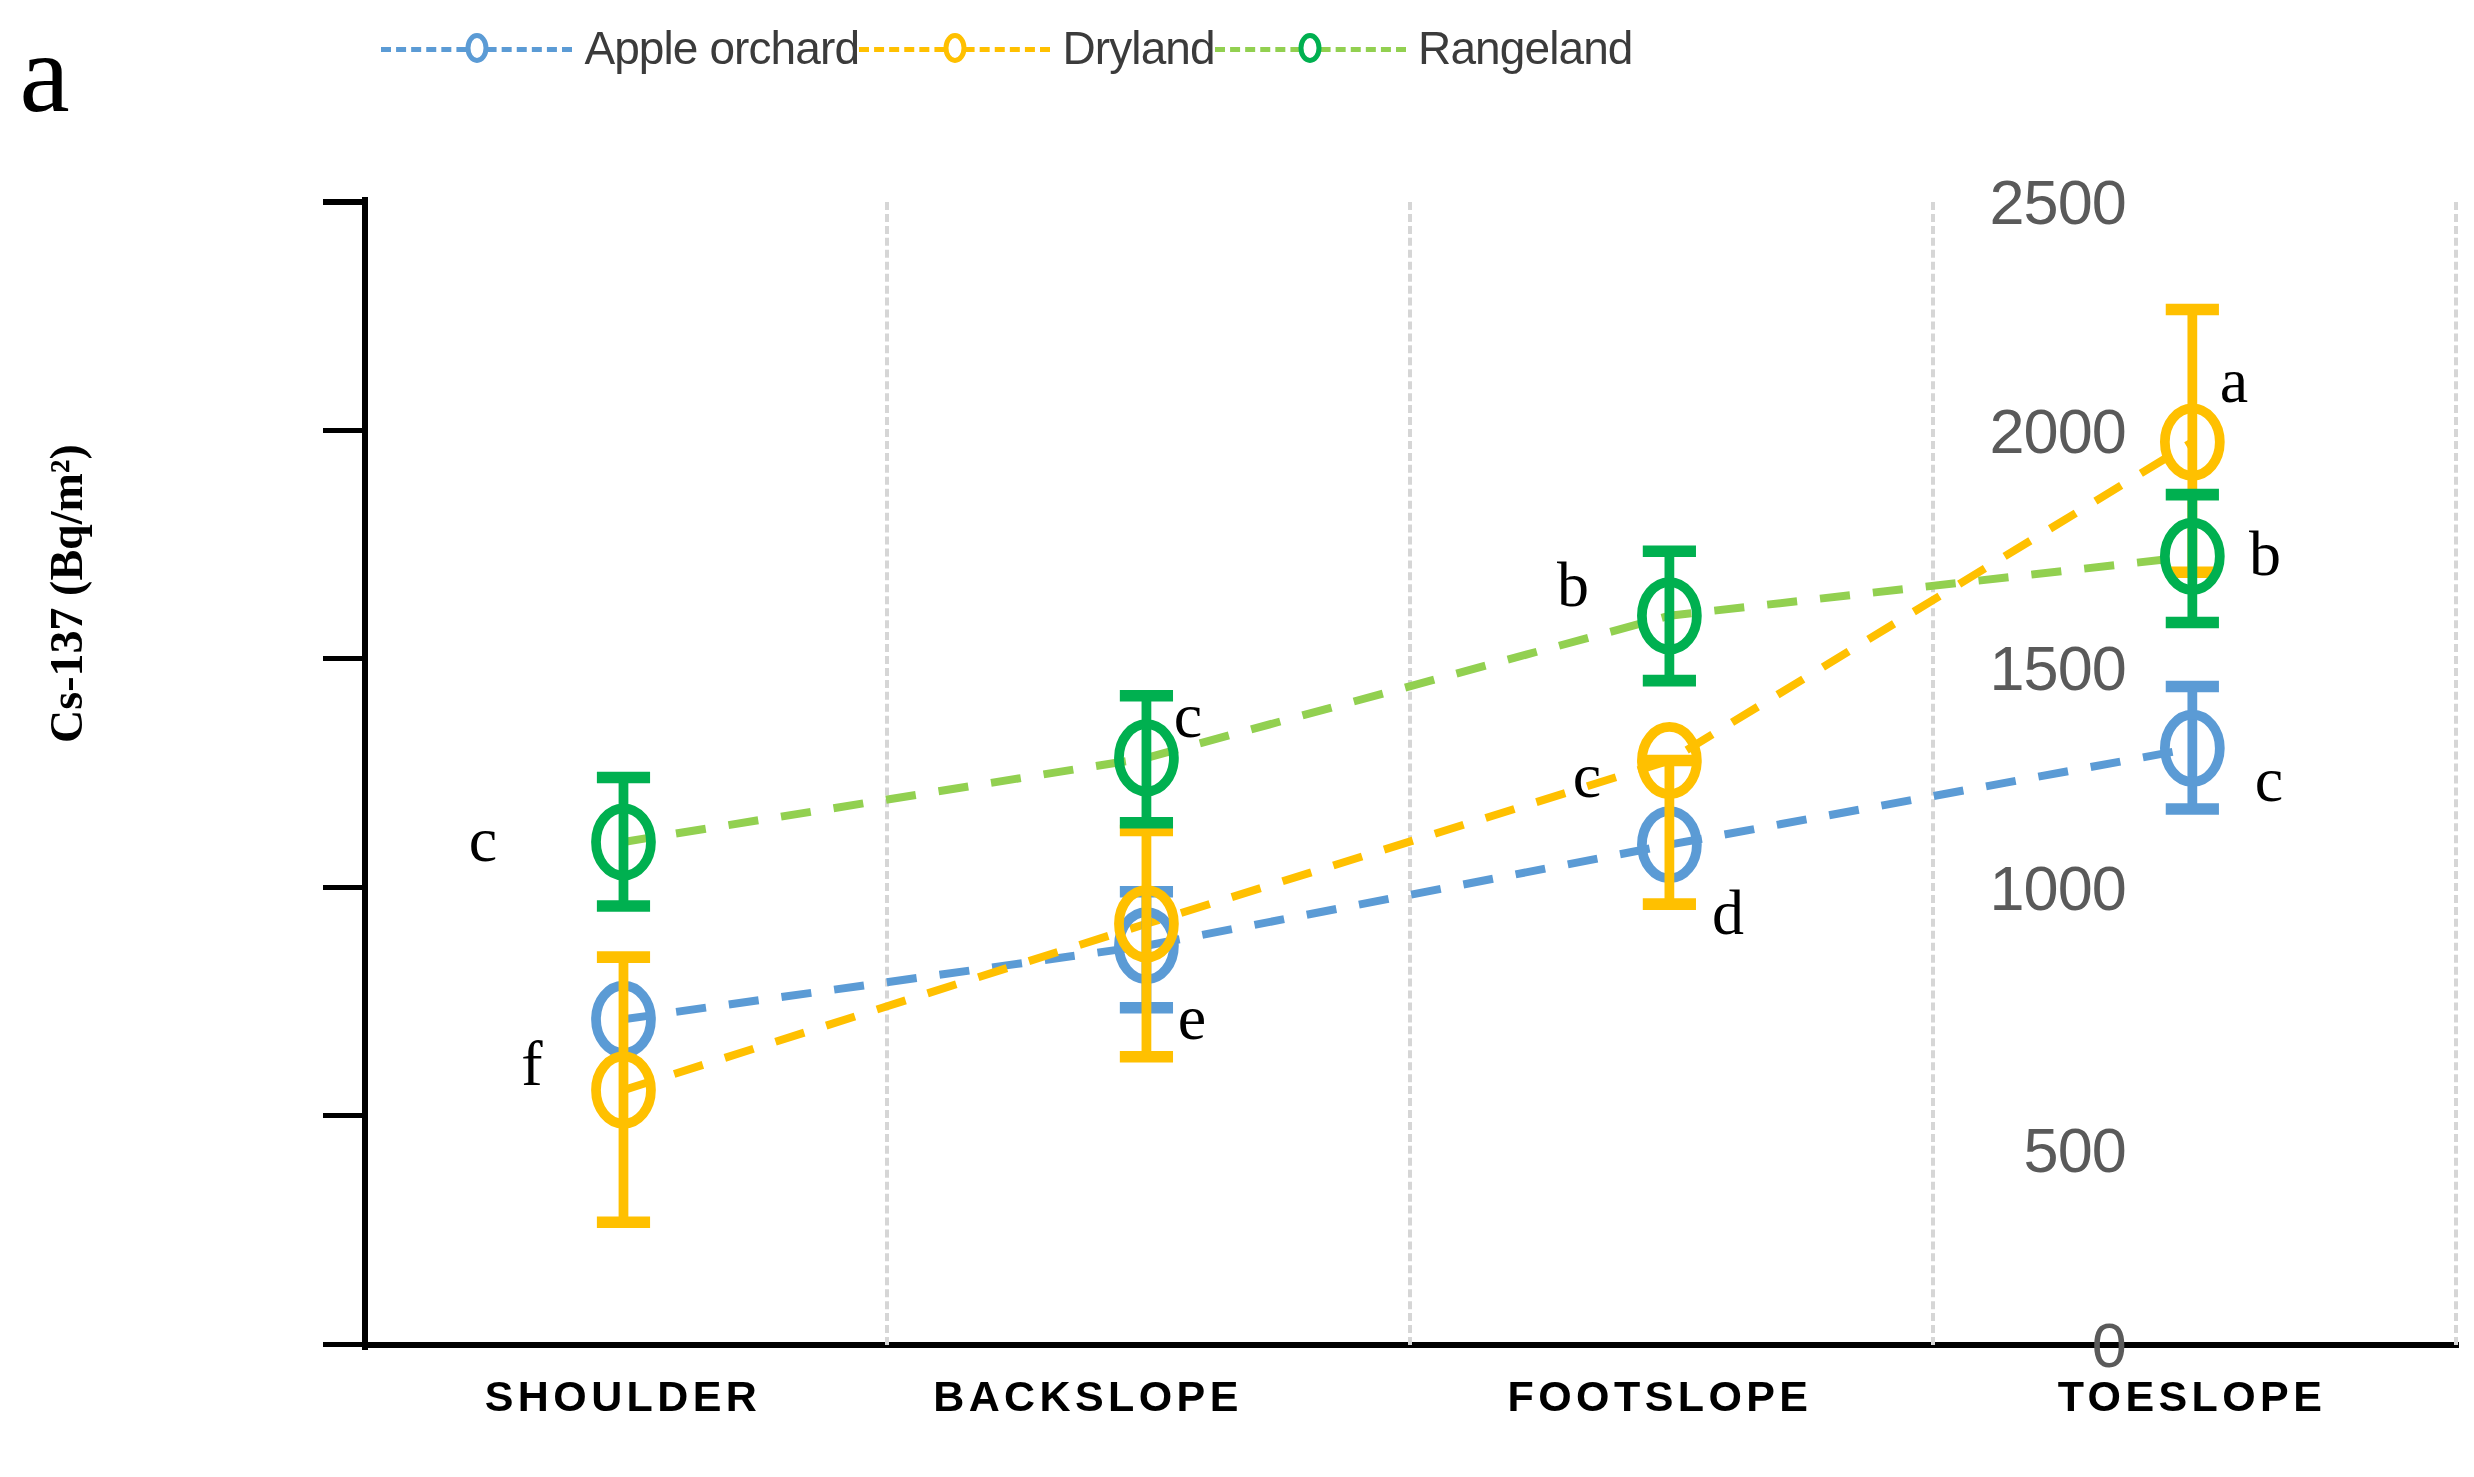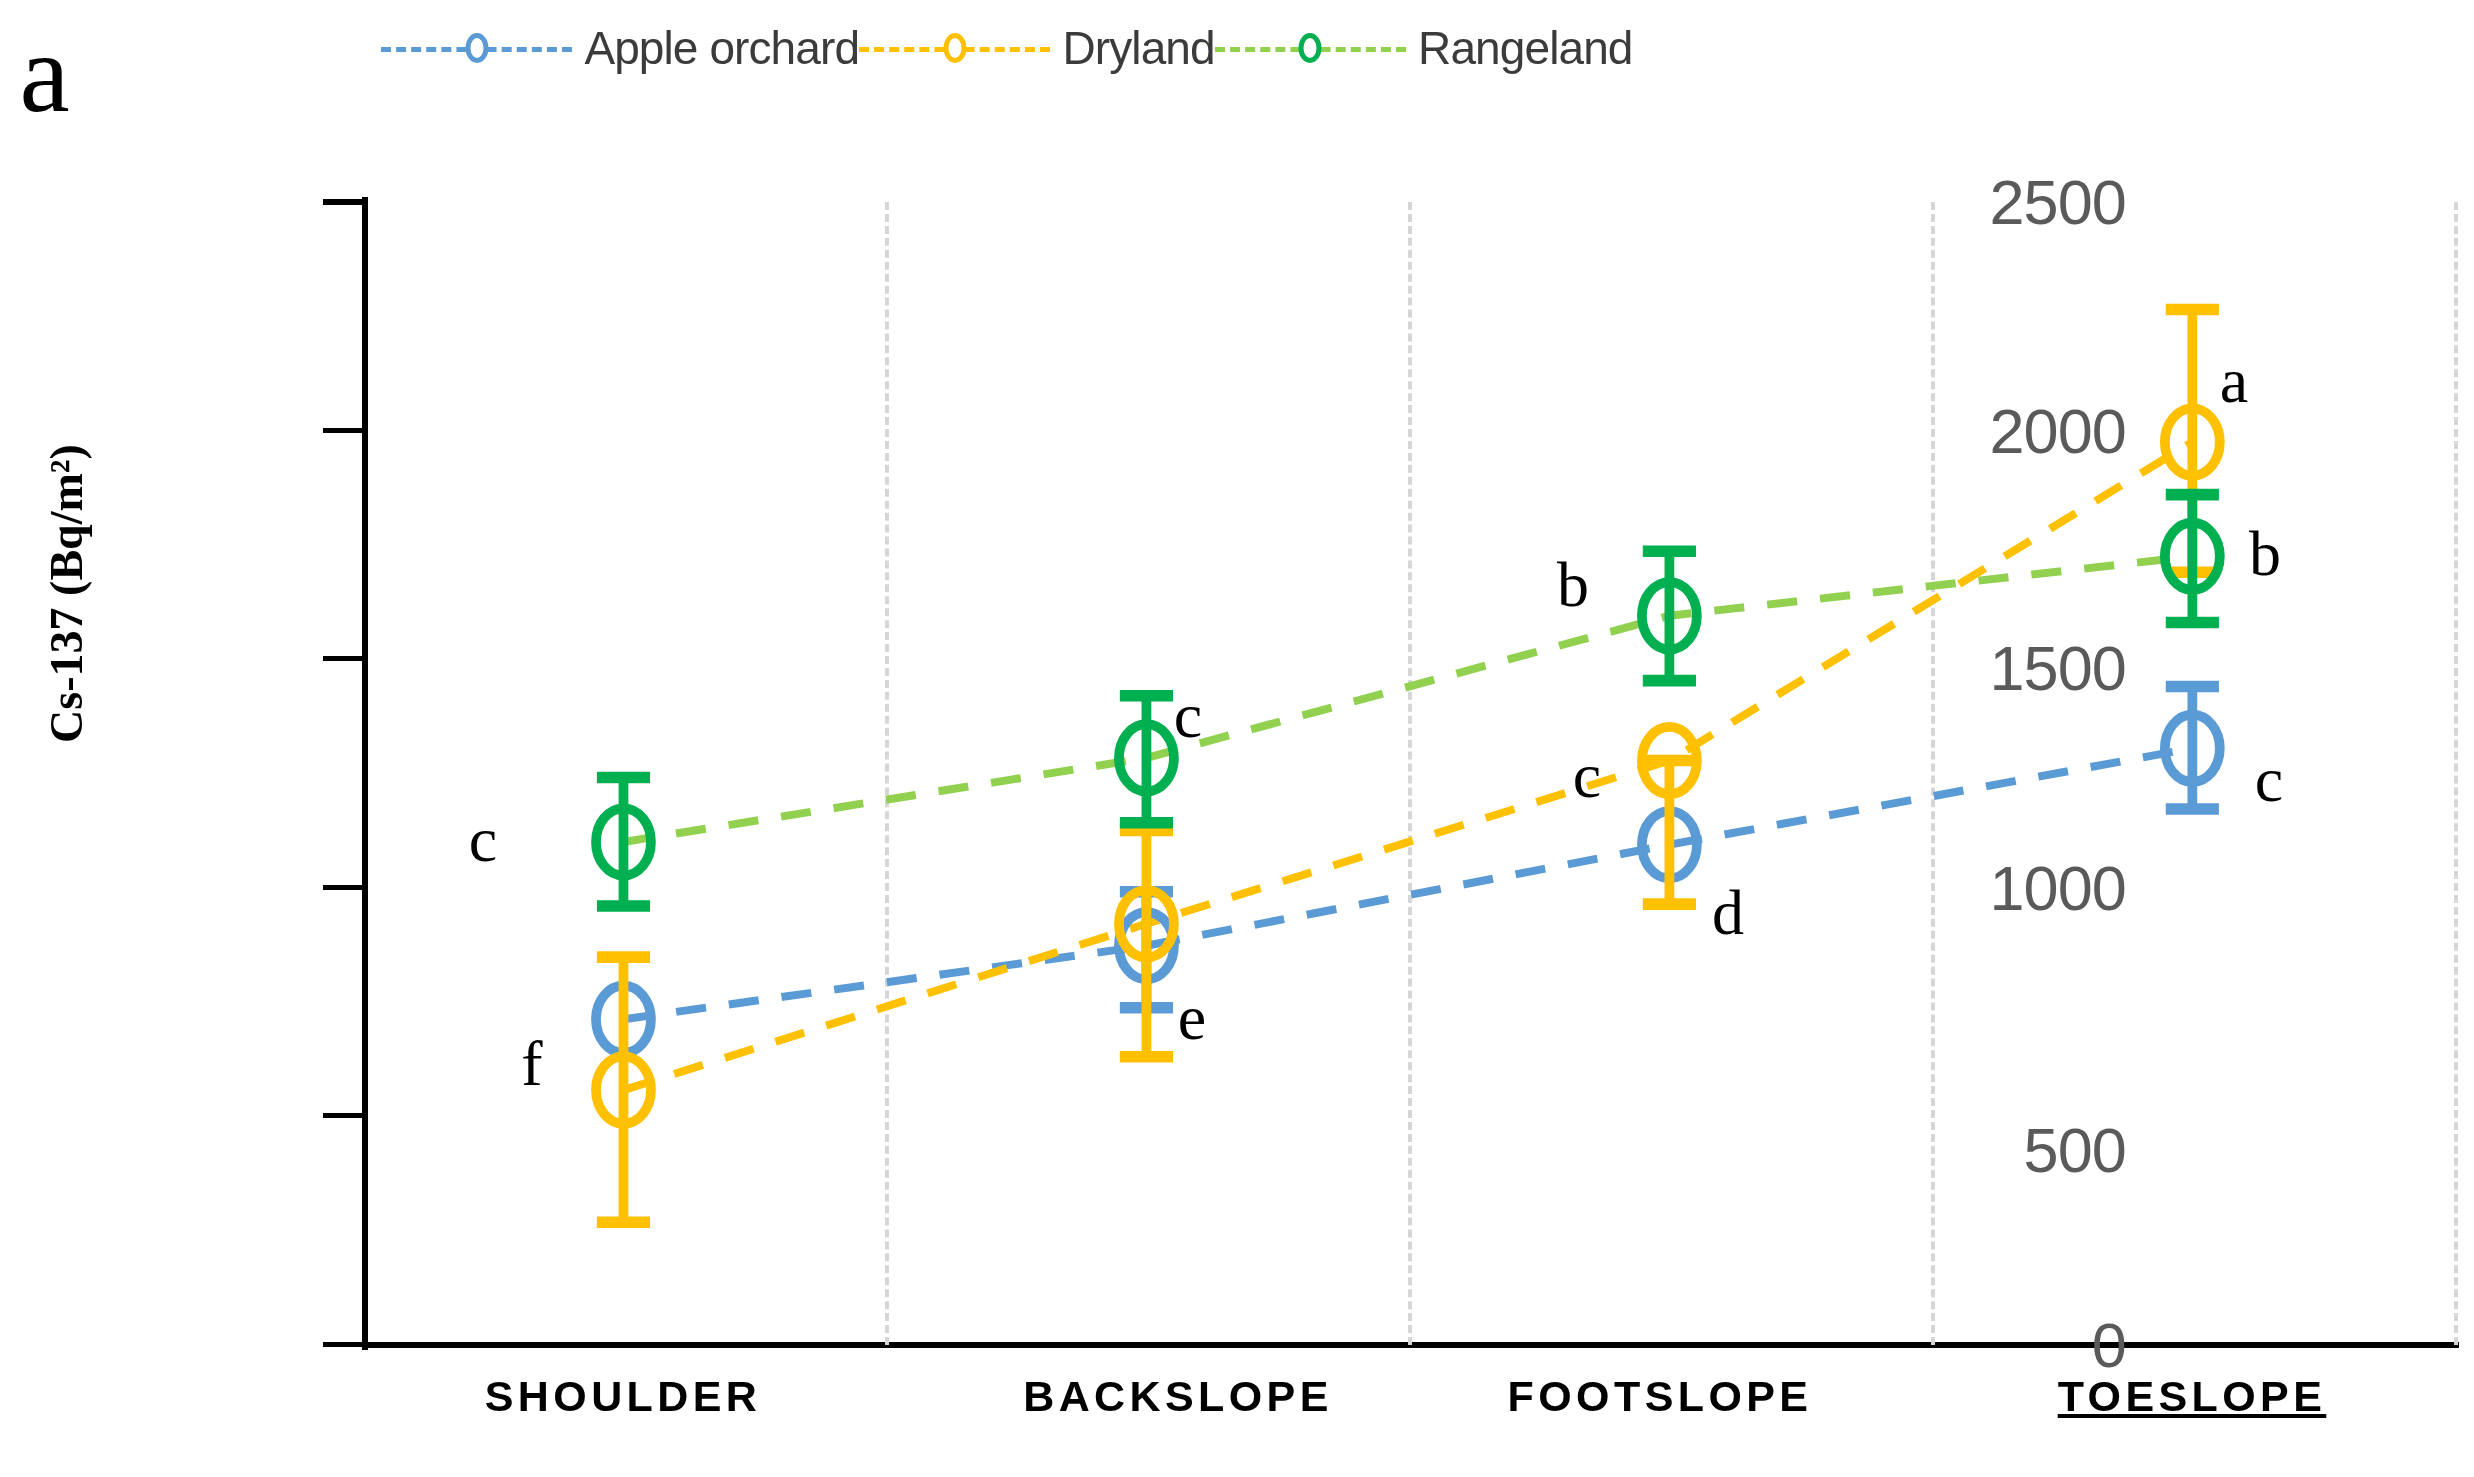--- a/index.html
+++ b/index.html
@@ -208,23 +208,23 @@
         <g>
           <line x1="2065" x2="2065" y1="329.98400000000004" y2="474.352" stroke="#00B050" stroke-width="11"></line>
           <line x1="2035" x2="2095" y1="329.98400000000004" y2="329.98400000000004" stroke="#00B050" stroke-width="13"></line>
           <line x1="2035" x2="2095" y1="474.352" y2="474.352" stroke="#00B050" stroke-width="13"></line>
           <ellipse cx="2065" cy="399.59000000000003" rx="31" ry="38" fill="none" stroke="#00B050" stroke-width="11"></ellipse>
         </g>
       </svg>
     </div>
 
 <div class="x-label" style="left: 623px;">SHOULDER</div>
-    <div class="x-label" style="left: 1178px;">BACKSLOPE</div>
+    <div class="x-label" style="left: 1088px;">BACKSLOPE</div>
     <div class="x-label" style="left: 1660px;">FOOTSLOPE</div>
-    <div class="x-label" style="left: 2192px; text-decoration: underline;">TOESLOPE</div>
+    <div class="x-label" style="left: 2192px;">TOESLOPE</div>
     <div class="pt-label" style="left: 483px; top: 840px;">c</div>
     <div class="pt-label" style="left: 532px; top: 1064px;">f</div>
     <div class="pt-label" style="left: 1188px; top: 716px;">c</div>
     <div class="pt-label" style="left: 1192px; top: 1018px;">e</div>
     <div class="pt-label" style="left: 1573px; top: 585px;">b</div>
     <div class="pt-label" style="left: 1587px; top: 776px;">c</div>
     <div class="pt-label" style="left: 1728px; top: 913px;">d</div>
     <div class="pt-label" style="left: 2234px; top: 381px;">a</div>
     <div class="pt-label" style="left: 2265px; top: 554px;">b</div>
     <div class="pt-label" style="left: 2269px; top: 780px;">c</div>

